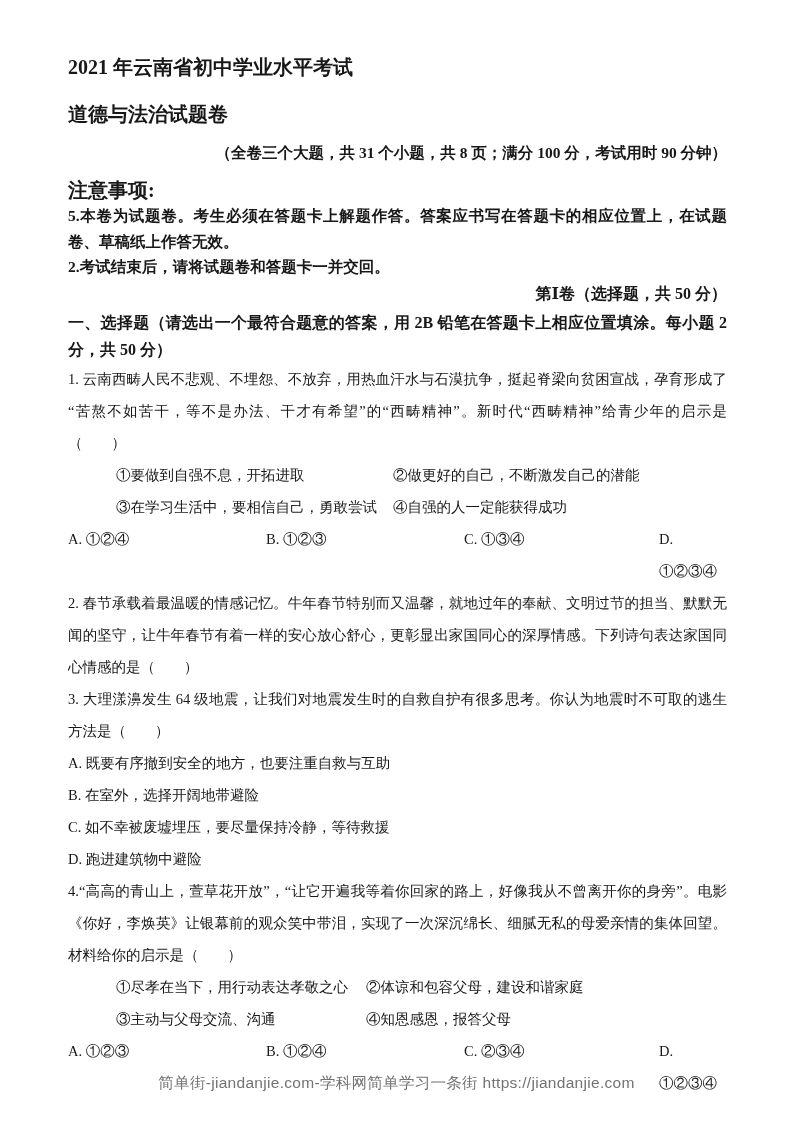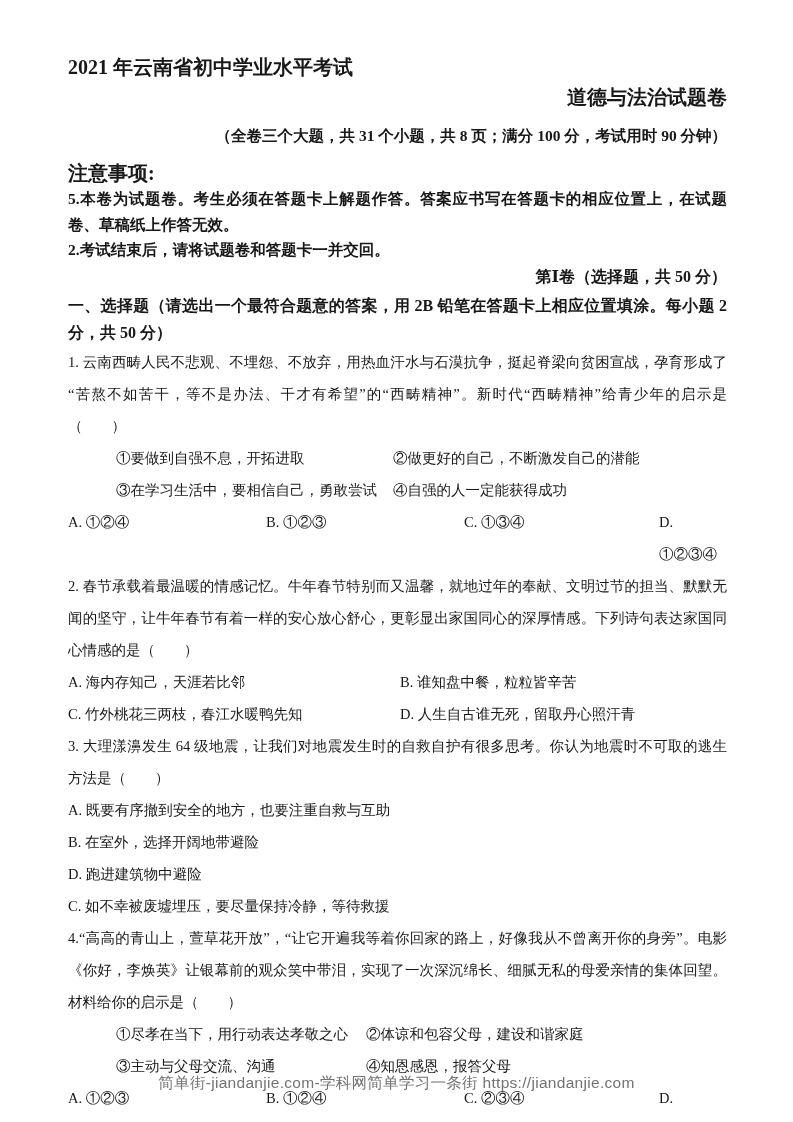--- a/index.html
+++ b/index.html
@@ -19,22 +19,23 @@
 
   .title {
     font-size: 20px;
     font-weight: bold;
     text-align: left;
     line-height: 30px;
   }
   .subtitle {
     font-size: 20px;
     font-weight: bold;
-    text-align: right;
+    text-align: left;
     line-height: 30px;
+    margin-top: 17px;
   }
   .meta {
     font-size: 15.5px;
     font-weight: bold;
     text-align: right;
     line-height: 24px;
     margin-top: 12px;
   }
   .notice-heading {
     font-size: 20px;
@@ -126,35 +127,29 @@
       <div class="choice-row-4">
         <p>A. ①②④</p>
         <p>B. ①②③</p>
         <p>C. ①③④</p>
         <p>D. ①②③④</p>
       </div>
     </div>
 
     <div>
       <p class="stem"><span class="qnum">2.</span> <span>春节承载着最温暖的情感记忆。牛年春节特别而又温馨，就地过年的奉献、文明过节的担当、默默无闻的坚守，让牛年春节有着一样的安心放心舒心，更彰显出家国同心的深厚情感。下列诗句表达家国同心情感的是（　　）</span></p>
-      <div class="choice-grid-2">
-        <p>A. 海内存知己，天涯若比邻</p>
-        <p>B. 谁知盘中餐，粒粒皆辛苦</p>
-        <p>C. 竹外桃花三两枝，春江水暖鸭先知</p>
-        <p>D. 人生自古谁无死，留取丹心照汗青</p>
-      </div>
     </div>
 
     <div>
       <p class="stem"><span class="qnum">3.</span> <span>大理漾濞发生 64 级地震，让我们对地震发生时的自救自护有很多思考。你认为地震时不可取的逃生方法是（　　）</span></p>
       <div class="choice-list">
         <p>A. 既要有序撤到安全的地方，也要注重自救与互助</p>
         <p>B. 在室外，选择开阔地带避险</p>
+        <p>C. 如不幸被废墟埋压，要尽量保持冷静，等待救援</p>
         <p>D. 跑进建筑物中避险</p>
-        <p>C. 如不幸被废墟埋压，要尽量保持冷静，等待救援</p>
       </div>
     </div>
 
     <div>
       <p class="stem"><span class="qnum">4.</span><span>“高高的青山上，萱草花开放”，“让它开遍我等着你回家的路上，好像我从不曾离开你的身旁”。电影《你好，李焕英》让银幕前的观众笑中带泪，实现了一次深沉绵长、细腻无私的母爱亲情的集体回望。材料给你的启示是（　　）</span></p>
       <div class="subgrid cols-q4">
         <p>①尽孝在当下，用行动表达孝敬之心</p>
         <p>②体谅和包容父母，建设和谐家庭</p>
         <p>③主动与父母交流、沟通</p>
         <p>④知恩感恩，报答父母</p>

